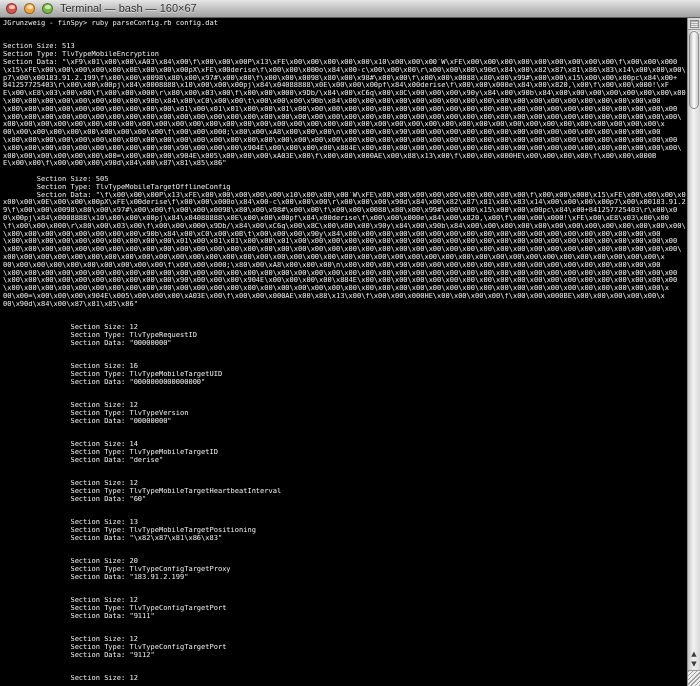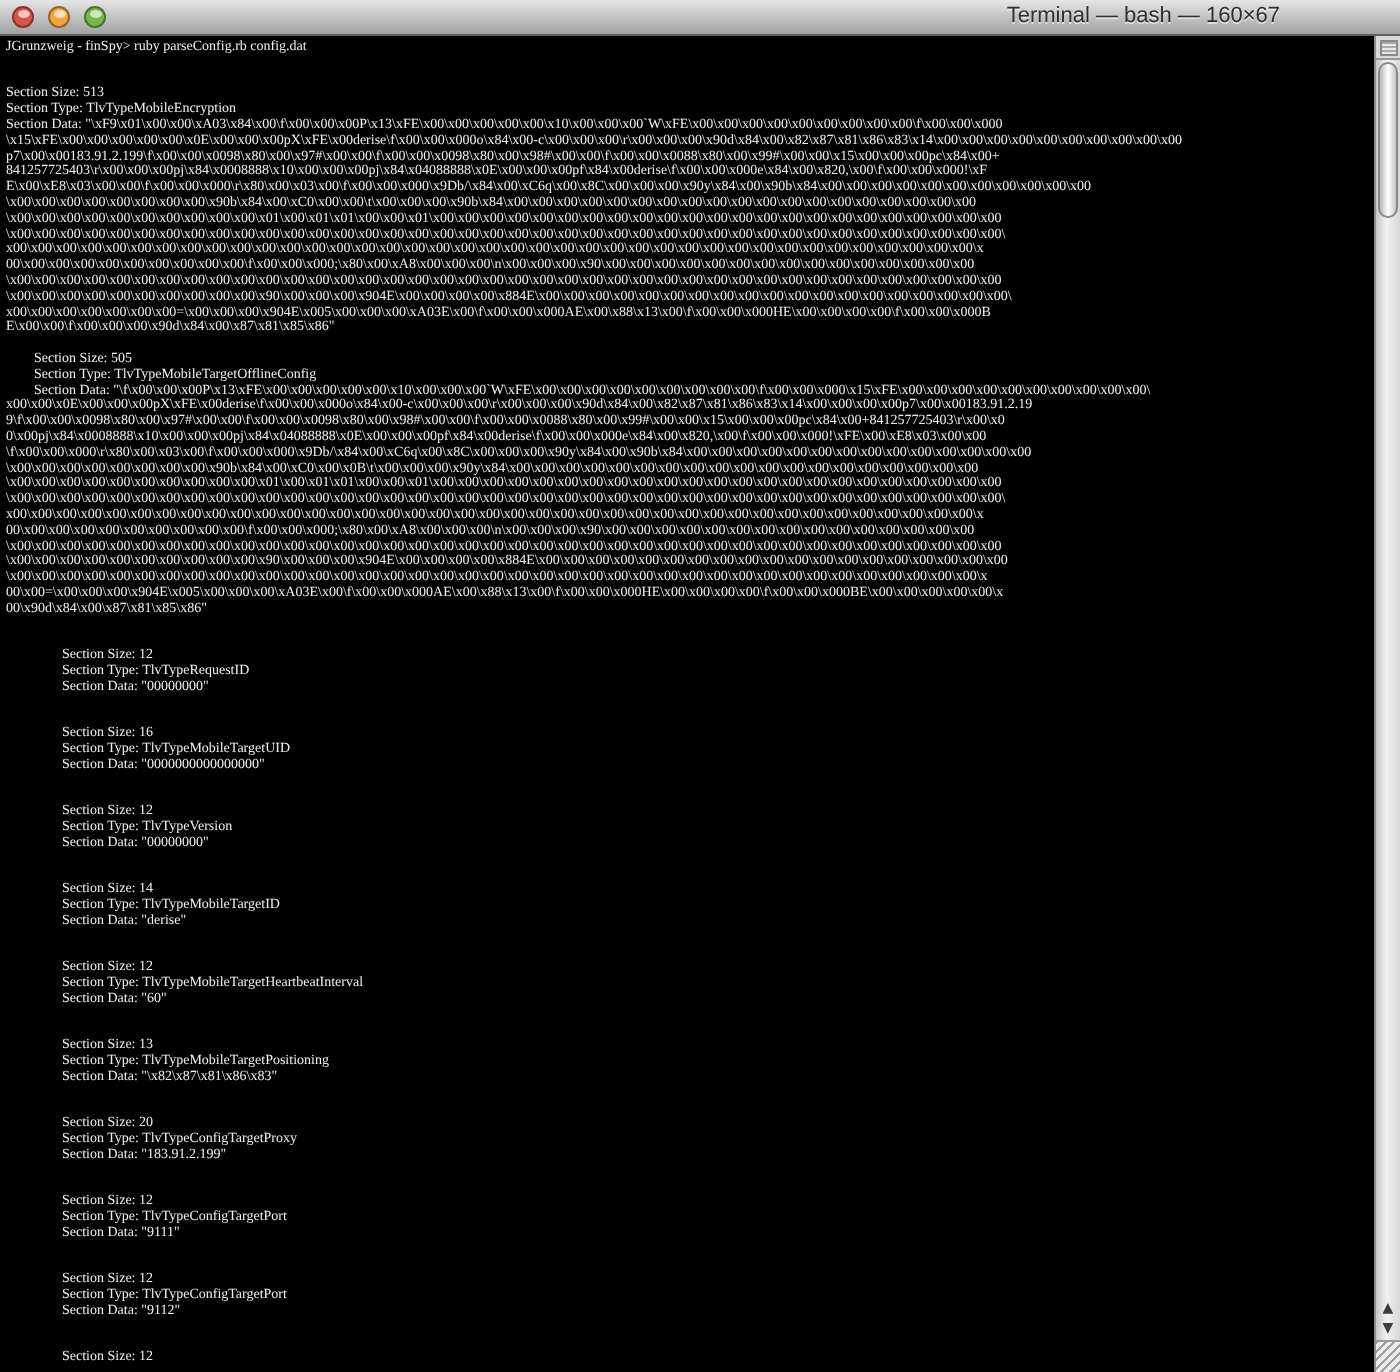--- a/index.html
+++ b/index.html
@@ -7,25 +7,25 @@
           font-family:"DejaVu Sans Mono",monospace;}
   
   .titlebar{position:absolute;top:0;left:0;right:0;height:17px;
             background:linear-gradient(#e6e6e6,#bfbfbf 55%,#a2a2a2);
             border-bottom:1px solid #5f5f5f;display:flex;align-items:center;}
   .tl{width:11px;height:11px;border-radius:50%;margin-left:7px;position:relative;
       border:1px solid rgba(0,0,0,.38);box-sizing:border-box;}
   .tl::after{content:"";position:absolute;left:2px;top:1px;width:6px;height:4px;
              border-radius:50%;background:rgba(255,255,255,.65);}
   .tl:first-child{margin-left:6px;}
-  .titlebar .title{position:absolute;left:60px;right:60px;text-align:right;
+  .titlebar .title{position:absolute;left:60px;right:60px;text-align:left;
         font:11px/17px "Liberation Sans",sans-serif;color:#2f2f2f;
         text-shadow:0 1px 0 rgba(255,255,255,.55);white-space:nowrap;overflow:hidden;}
   
-  .content{position:absolute;top:18px;left:0;width:686px;bottom:0;background:#000;overflow:hidden;font-family:Liberation Serif, serif;}
+  .content{position:absolute;top:18px;left:0;width:686px;bottom:0;background:#000;overflow:hidden;}
   .term{padding:2px 0 0 3px;white-space:pre;font-size:7px;color:#f0f0f0;}
   .term-line{height:7.8px;line-height:7.8px;white-space:pre;overflow:hidden;}
   
   .scrollbar{position:absolute;top:18px;right:0;width:13px;bottom:0;
              background:linear-gradient(to right,#c7c7c7,#f1f1f1 45%,#d8d8d8);
              border-left:1px solid #8f8f8f;box-sizing:border-box;}
   .sb-topbox{position:absolute;top:0;left:0;right:0;height:11px;background:#d9d9d9;
              border-bottom:1px solid #979797;}
   .sb-topbox::after{content:"";position:absolute;left:2px;top:2px;width:7px;height:6px;
              background:repeating-linear-gradient(#aaa 0 1px,#e8e8e8 1px 2px);border:1px solid #8a8a8a;}

